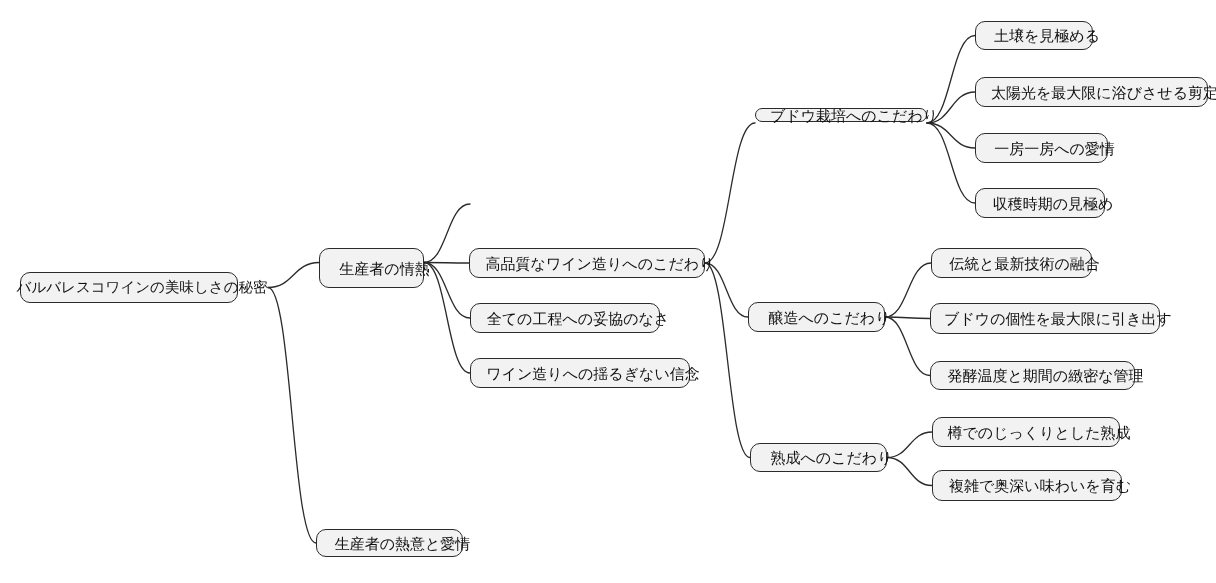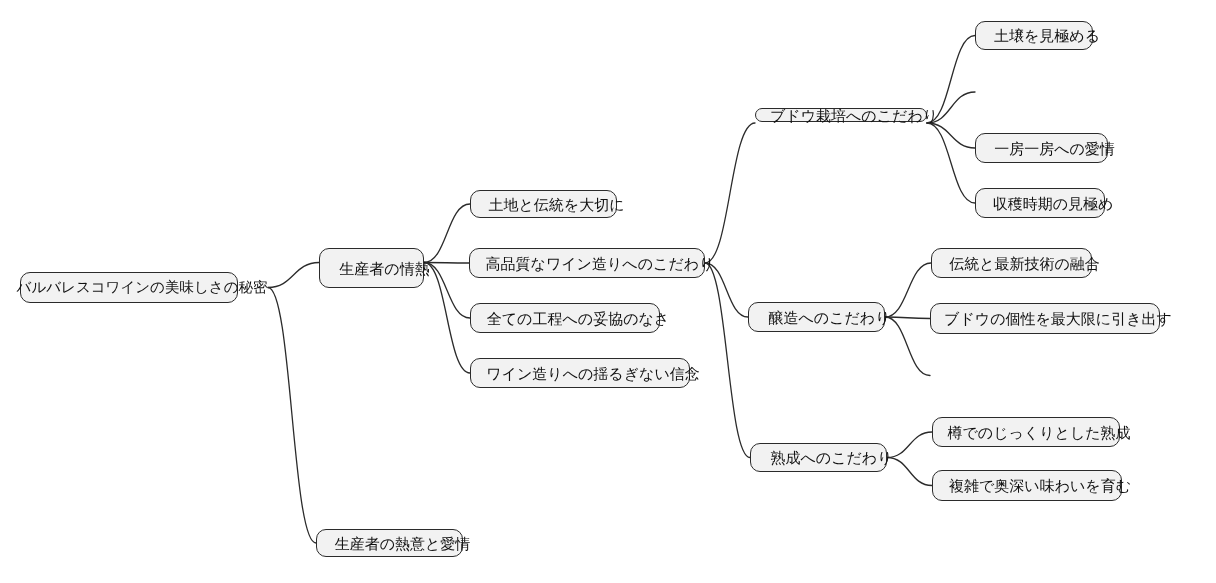--- a/index.html
+++ b/index.html
@@ -70,32 +70,33 @@
     <path class="edge" d="M885 317 C907.5 317, 907.5 375.5, 930 375.5"></path>
     <path class="edge" d="M887 457.5 C909.5 457.5, 909.5 432, 932 432"></path>
     <path class="edge" d="M887 457.5 C909.5 457.5, 909.5 485.5, 932 485.5"></path>
   </svg>
 
   <div class="node root" style="left:20px;top:272px;width:218px;height:31px">バルバレスコワインの美味しさの秘密</div>
 
   <div class="node" style="left:319px;top:248px;width:105px;height:40px">生産者の情熱</div>
   <div class="node" style="left:316px;top:529px;width:147px;height:28px">生産者の熱意と愛情</div>
 
-  <div class="node" style="left:470px;top:190px;width:147px;height:28px">土地と伝統を大切に</div>
   <div class="node" style="left:469px;top:248px;width:236px;height:30px">高品質なワイン造りへのこだわり</div>
   <div class="node" style="left:470px;top:303px;width:190px;height:30px">全ての工程への妥協のなさ</div>
   <div class="node" style="left:470px;top:358px;width:220px;height:30px">ワイン造りへの揺るぎない信念</div>
 
   <div class="node" style="left:755px;top:108px;width:172px;height:14px">ブドウ栽培へのこだわり</div>
   <div class="node" style="left:748px;top:302px;width:137px;height:30px">醸造へのこだわり</div>
   <div class="node" style="left:750px;top:443px;width:137px;height:29px">熟成へのこだわり</div>
 
   <div class="node" style="left:975px;top:21px;width:118px;height:29px">土壌を見極める</div>
+  <div class="node" style="left:975px;top:77px;width:233px;height:30px">太陽光を最大限に浴びさせる剪定</div>
   <div class="node" style="left:975px;top:133px;width:133px;height:30px">一房一房への愛情</div>
   <div class="node" style="left:975px;top:188px;width:130px;height:30px">収穫時期の見極め</div>
 
   <div class="node" style="left:930px;top:303px;width:230px;height:31px">ブドウの個性を最大限に引き出す</div>
   <div class="node" style="left:931px;top:248px;width:161px;height:30px">伝統と最新技術の融合</div>
+  <div class="node" style="left:930px;top:361px;width:205px;height:29px">発酵温度と期間の緻密な管理</div>
 
   <div class="node" style="left:932px;top:417px;width:188px;height:30px">樽でのじっくりとした熟成</div>
   <div class="node" style="left:932px;top:470px;width:190px;height:31px">複雑で奥深い味わいを育む</div>
 
 </div>
 
 </body></html>

